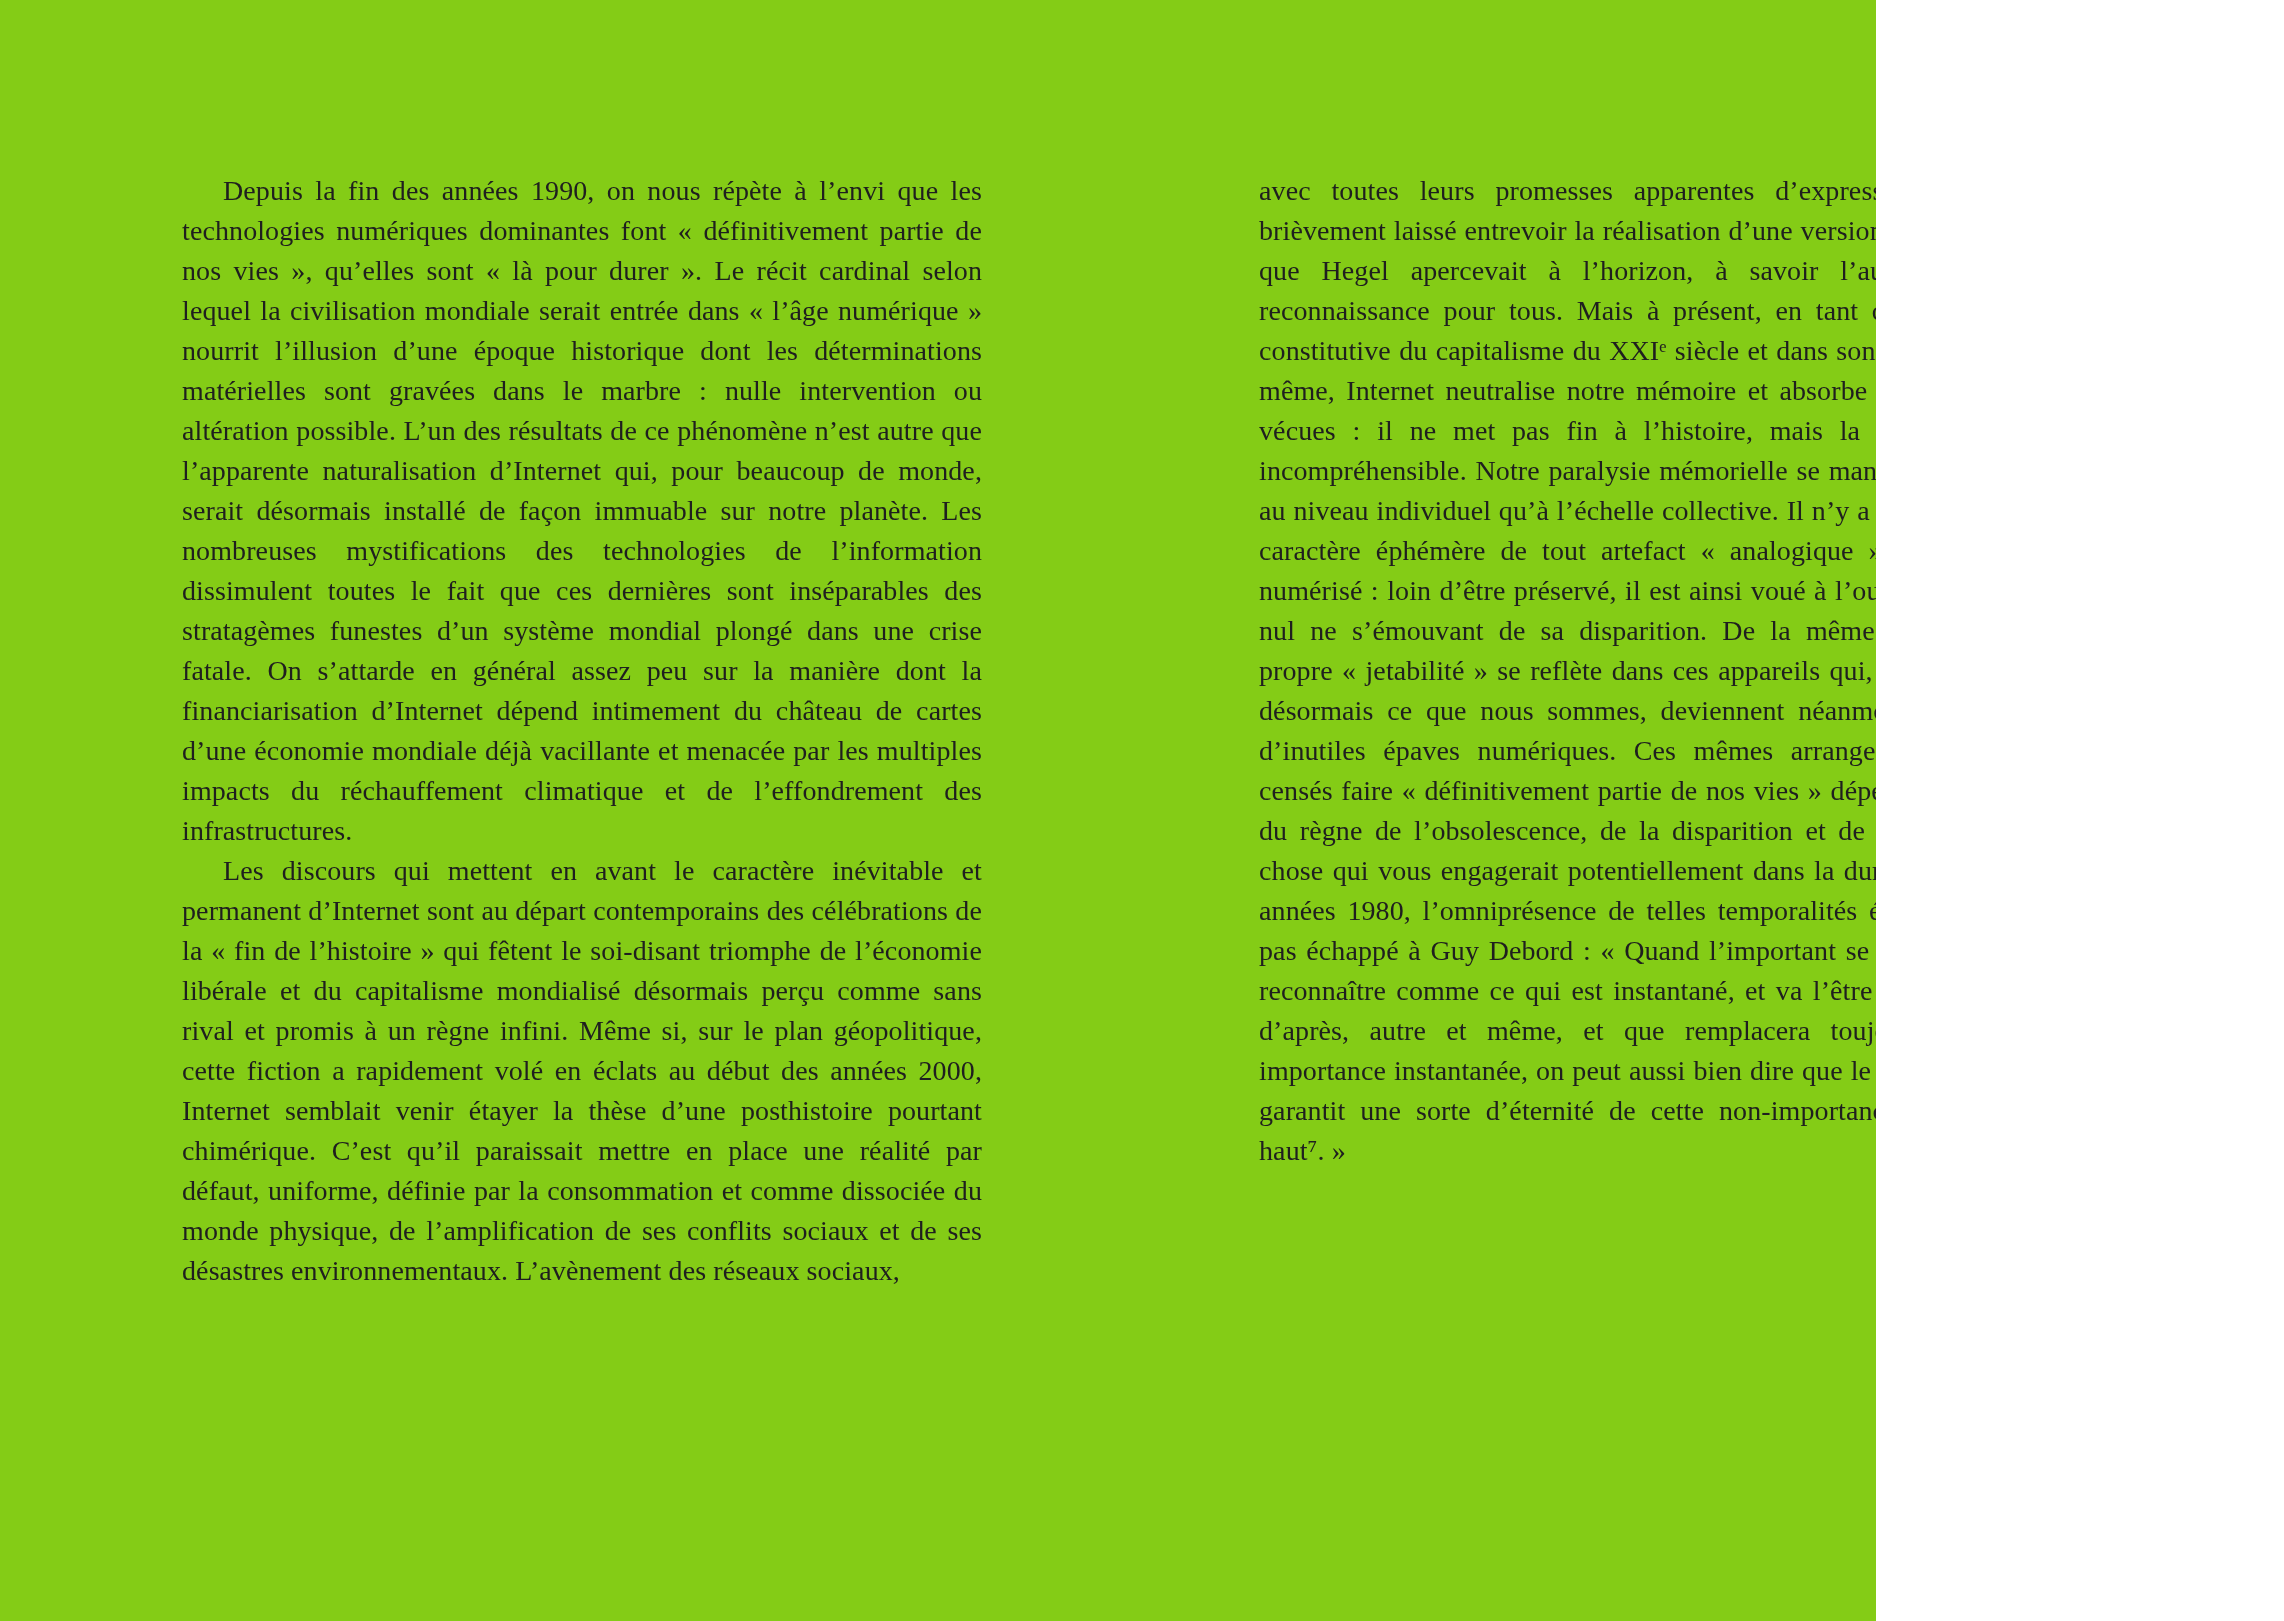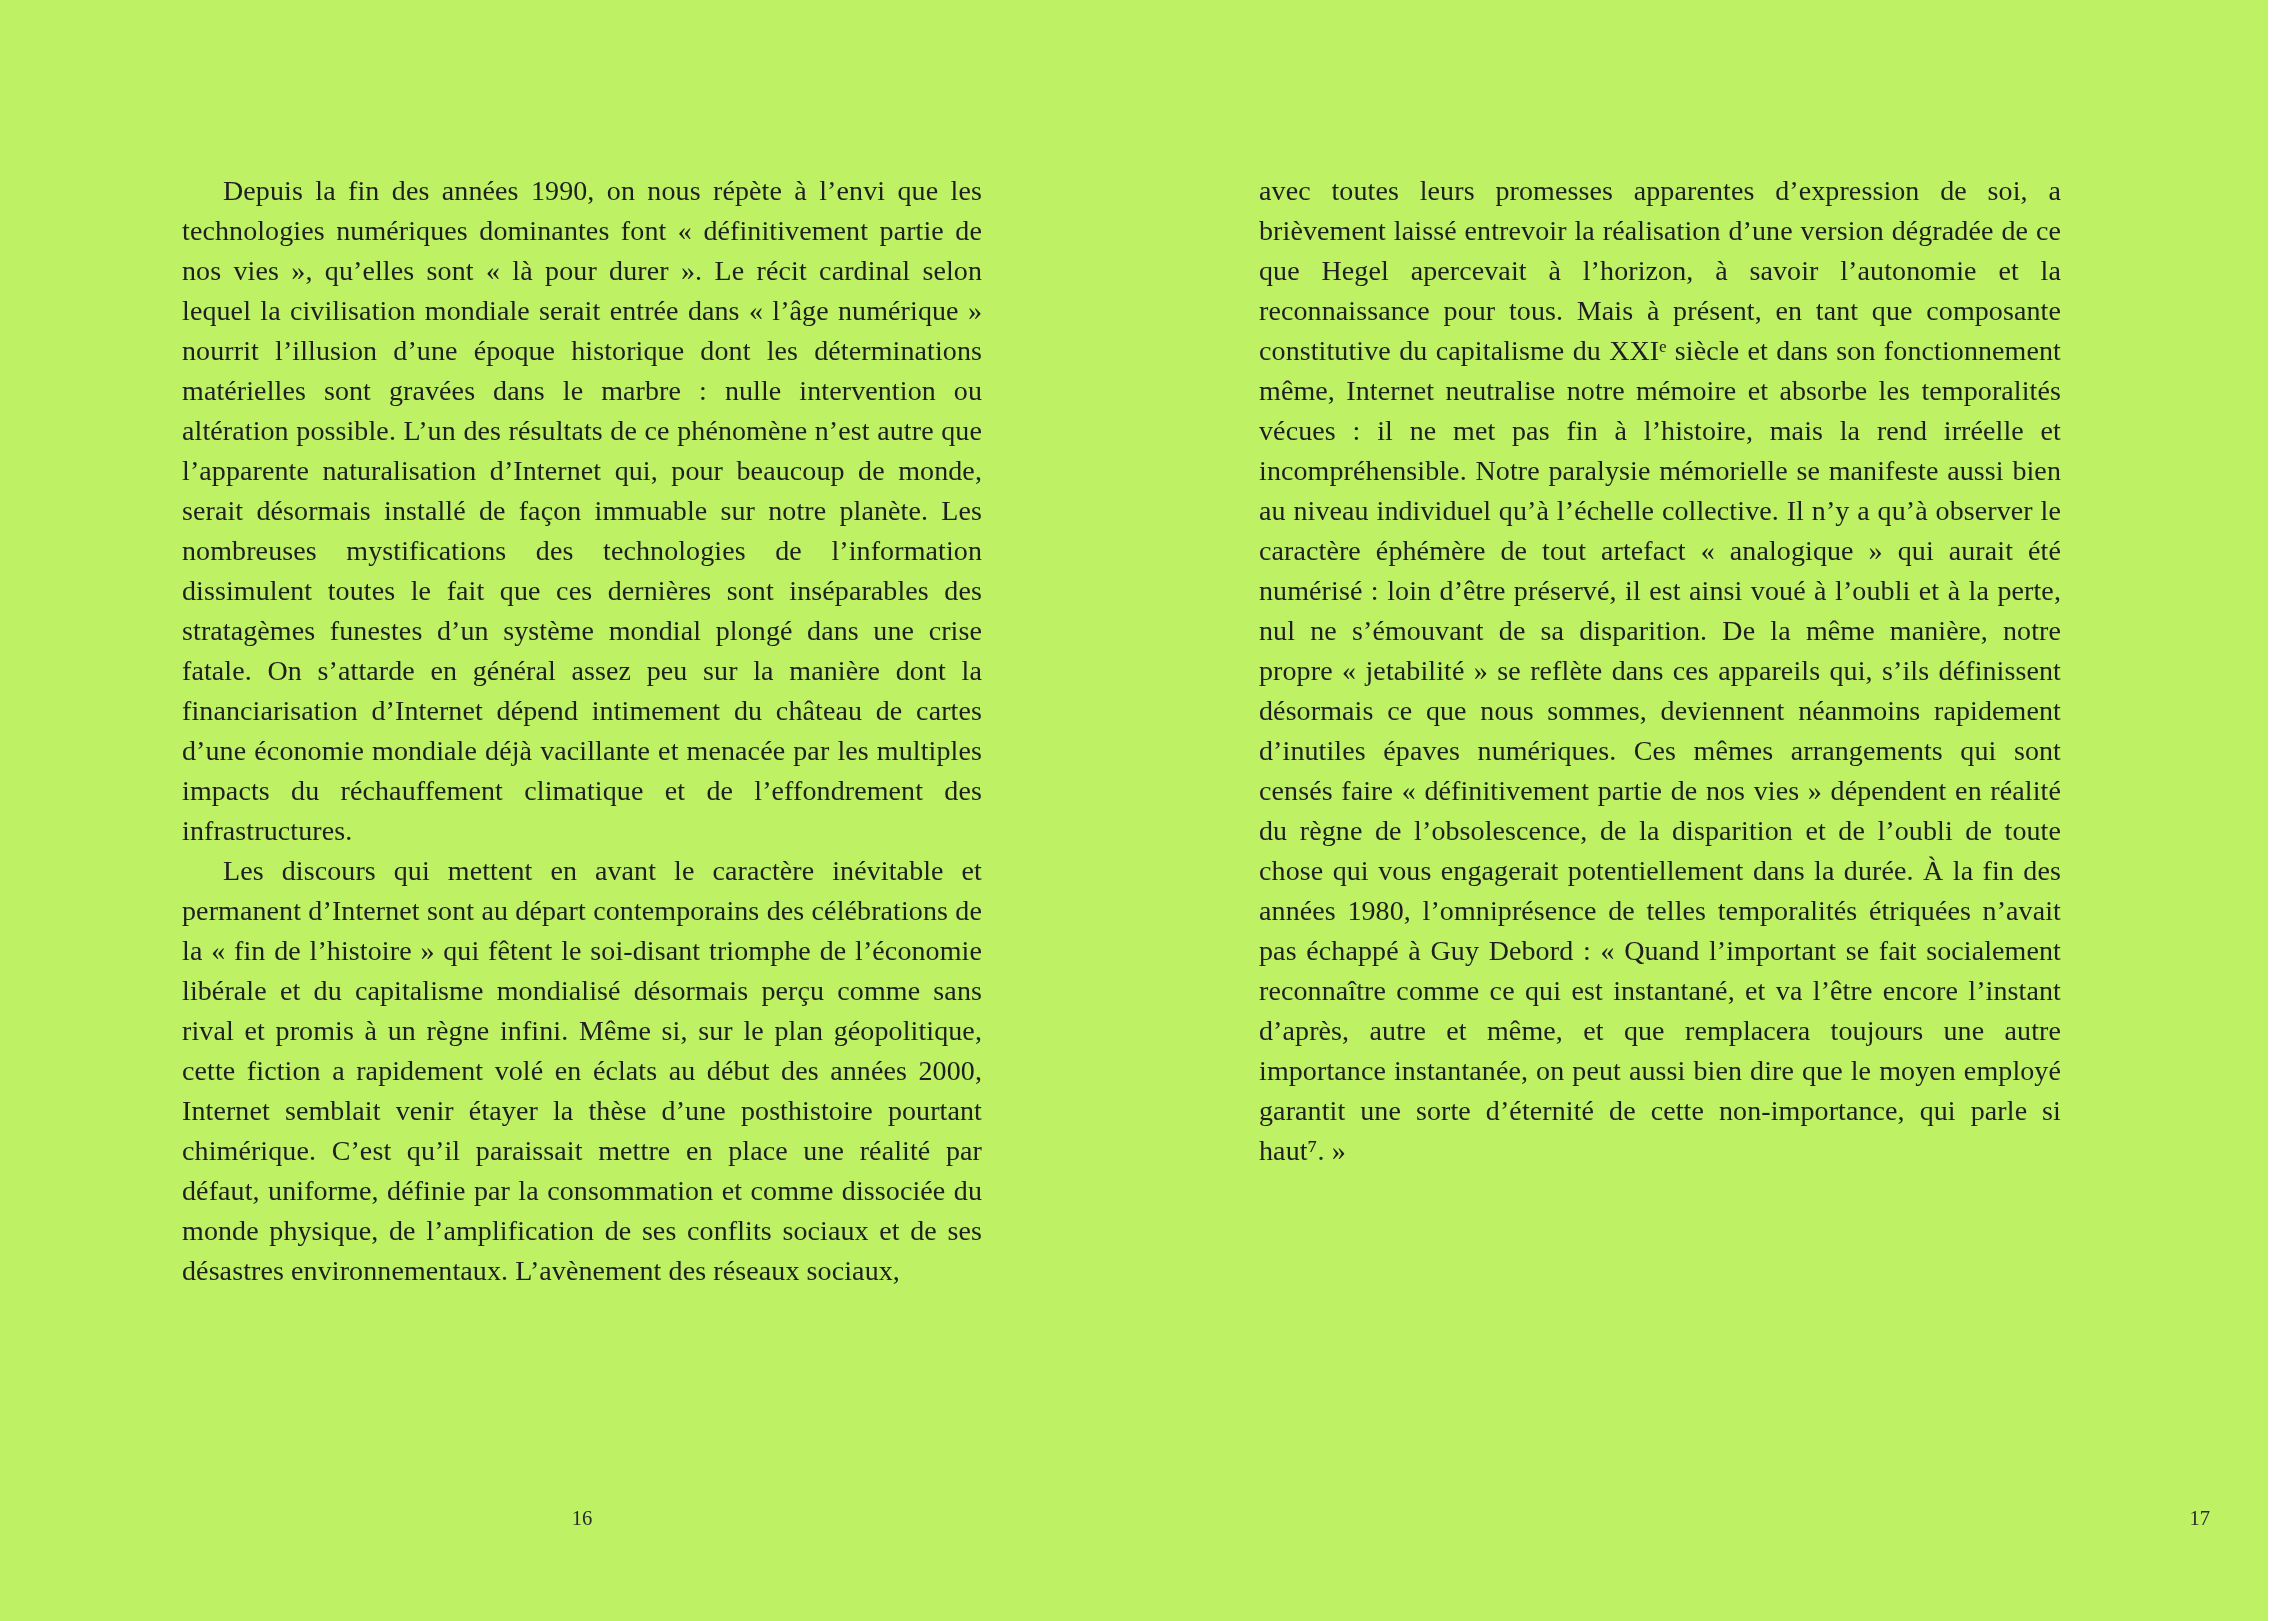--- a/index.html
+++ b/index.html
@@ -2,23 +2,23 @@
 <html lang="fr"><head>
 <meta charset="utf-8">
 <style>
   html, body {
     margin: 0;
     padding: 0;
     background: #ffffff;
   }
   .spread {
     position: relative;
-    width: 2268px;
+    width: 1876px;
     height: 1621px;
-    background: #bef264;
+    background: #84cc16;
     font-family: "Liberation Serif", "DejaVu Serif", serif;
     color: #1f1f1f;
     overflow: hidden;
     text-decoration: underline;
   }
   .text-col {
     position: absolute;
     top: 171px;
     font-size: 28px;
     line-height: 40px;
@@ -67,18 +67,17 @@
   <div class="text-col left-col">
     <p class="para indent">Depuis la fin des années 1990, on nous répète à l’envi que les technologies numériques dominantes font «&nbsp;définitivement partie de nos vies&nbsp;», qu’elles sont «&nbsp;là pour durer&nbsp;». Le récit cardinal selon lequel la civilisation mondiale serait entrée dans «&nbsp;l’âge numérique&nbsp;» nourrit l’illusion d’une époque historique dont les déterminations matérielles sont gravées dans le marbre&nbsp;: nulle intervention ou altération possible. L’un des résultats de ce phénomène n’est autre que l’apparente naturalisation d’Internet qui, pour beaucoup de monde, serait désormais installé de façon immuable sur notre planète. Les nombreuses mystifications des technologies de l’information dissimulent toutes le fait que ces dernières sont inséparables des stratagèmes funestes d’un système mondial plongé dans une crise fatale. On s’attarde en général assez peu sur la manière dont la financiarisation d’Internet dépend intimement du château de cartes d’une économie mondiale déjà vacillante et menacée par les multiples impacts du réchauffement climatique et de l’effondrement des infrastructures.</p>
     <p class="para indent">Les discours qui mettent en avant le caractère inévitable et permanent d’Internet sont au départ contemporains des célébrations de la «&nbsp;fin de l’histoire&nbsp;» qui fêtent le soi-disant triomphe de l’économie libérale et du capitalisme mondialisé désormais perçu comme sans rival et promis à un règne infini. Même si, sur le plan géopolitique, cette fiction a rapidement volé en éclats au début des années 2000, Internet semblait venir étayer la thèse d’une posthistoire pourtant chimérique. C’est qu’il paraissait mettre en place une réalité par défaut, uniforme, définie par la consommation et comme dissociée du monde physique, de l’amplification de ses conflits sociaux et de ses désastres environnementaux. L’avènement des réseaux sociaux,</p>
   </div>
 
   <div class="text-col right-col">
     <p class="para">avec toutes leurs promesses apparentes d’expression de soi, a brièvement laissé entrevoir la réalisation d’une version dégradée de ce que Hegel apercevait à l’horizon, à savoir l’autonomie et la reconnaissance pour tous. Mais à présent, en tant que composante constitutive du capitalisme du XXIᵉ siècle et dans son fonctionnement même, Internet neutralise notre mémoire et absorbe les temporalités vécues&nbsp;: il ne met pas fin à l’histoire, mais la rend irréelle et incompréhensible. Notre paralysie mémorielle se manifeste aussi bien au niveau individuel qu’à l’échelle collective. Il n’y a qu’à observer le caractère éphémère de tout artefact «&nbsp;analogique&nbsp;» qui aurait été numérisé&nbsp;: loin d’être préservé, il est ainsi voué à l’oubli et à la perte, nul ne s’émouvant de sa disparition. De la même manière, notre propre «&nbsp;jetabilité&nbsp;» se reflète dans ces appareils qui, s’ils définissent désormais ce que nous sommes, deviennent néanmoins rapidement d’inutiles épaves numériques. Ces mêmes arrangements qui sont censés faire «&nbsp;définitivement partie de nos vies&nbsp;» dépendent en réalité du règne de l’obsolescence, de la disparition et de l’oubli de toute chose qui vous engagerait potentiellement dans la durée. À la fin des années 1980, l’omniprésence de telles temporalités étriquées n’avait pas échappé à Guy Debord&nbsp;: «&nbsp;Quand l’important se fait socialement reconnaître comme ce qui est instantané, et va l’être encore l’instant d’après, autre et même, et que remplacera toujours une autre importance instantanée, on peut aussi bien dire que le moyen employé garantit une sorte d’éternité de cette non-importance, qui parle si haut⁷.&nbsp;»</p>
 
   </div>
 
-  <div class="page-number left">16</div>
 
   <div class="page-number right">17</div>
 
 </div>
 
 
 </body></html>

